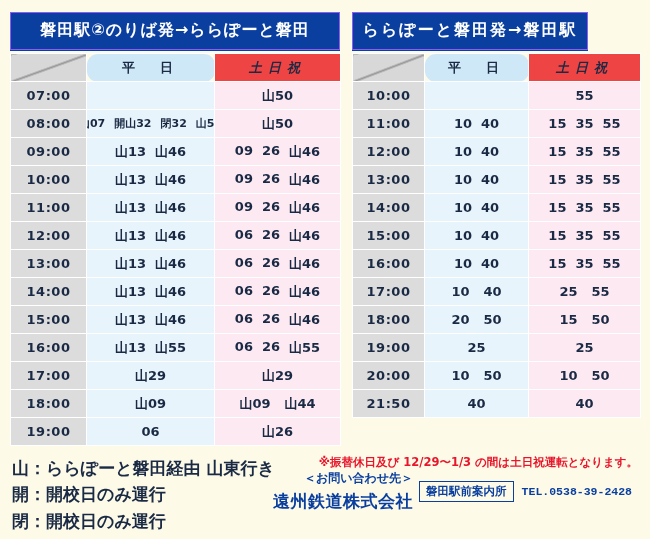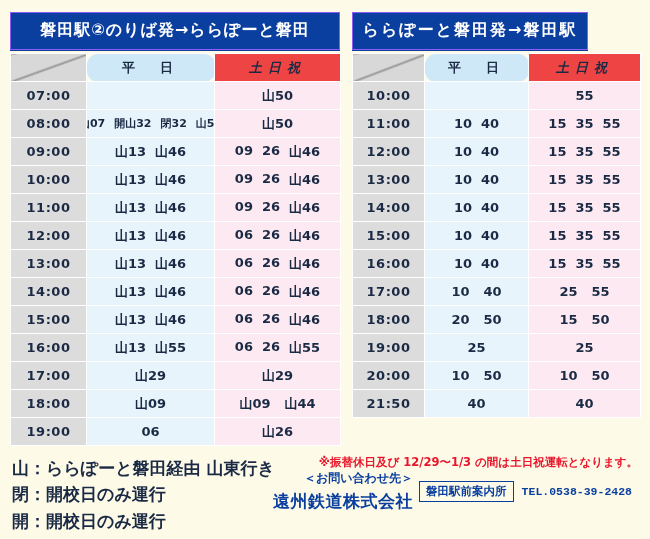--- a/index.html
+++ b/index.html
@@ -587,22 +587,22 @@
               </td>
             </tr>
           </tbody>
       </table>
     </div>
 
   </div>
 
   <div class="notes">
     <div>山：ららぽーと磐田経由 山東行き</div>
+    <div>開：開校日のみ運行</div>
     <div>閉：開校日のみ運行</div>
-    <div>開：開校日のみ運行</div>
   </div>
 
   <div class="footer-right">
     <div class="redline">※振替休日及び 12/29〜1/3 の間は土日祝運転となります。</div>
     <div class="contact-row">
       <div class="contact-left">
         <div class="contact-head">＜お問い合わせ先＞</div>
         <div class="company">遠州鉄道株式会社</div>
       </div>
       <table class="contact">

